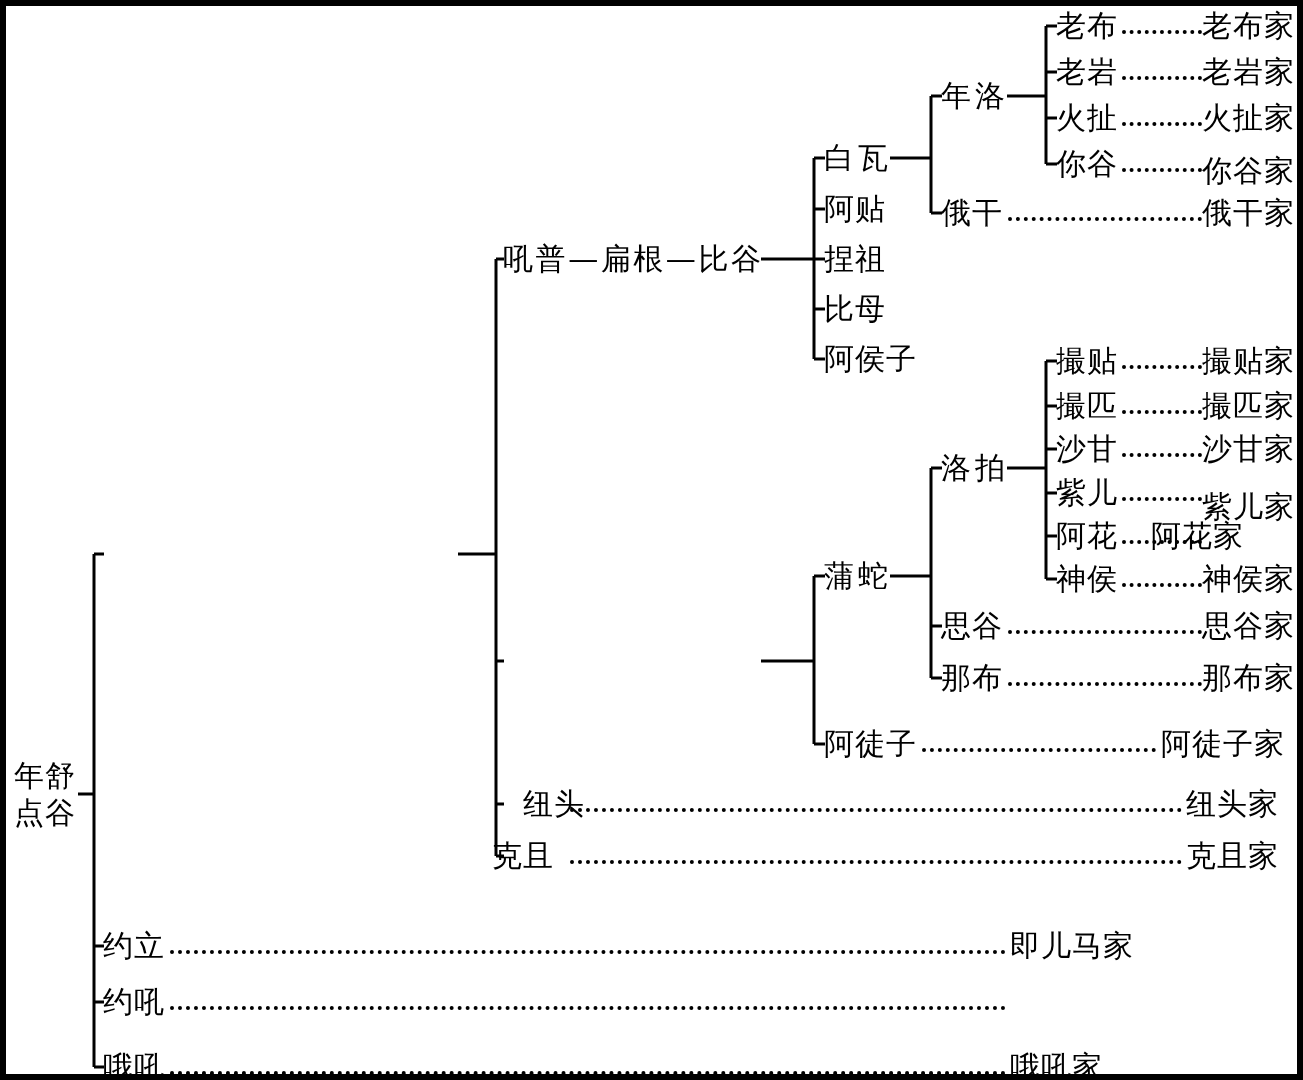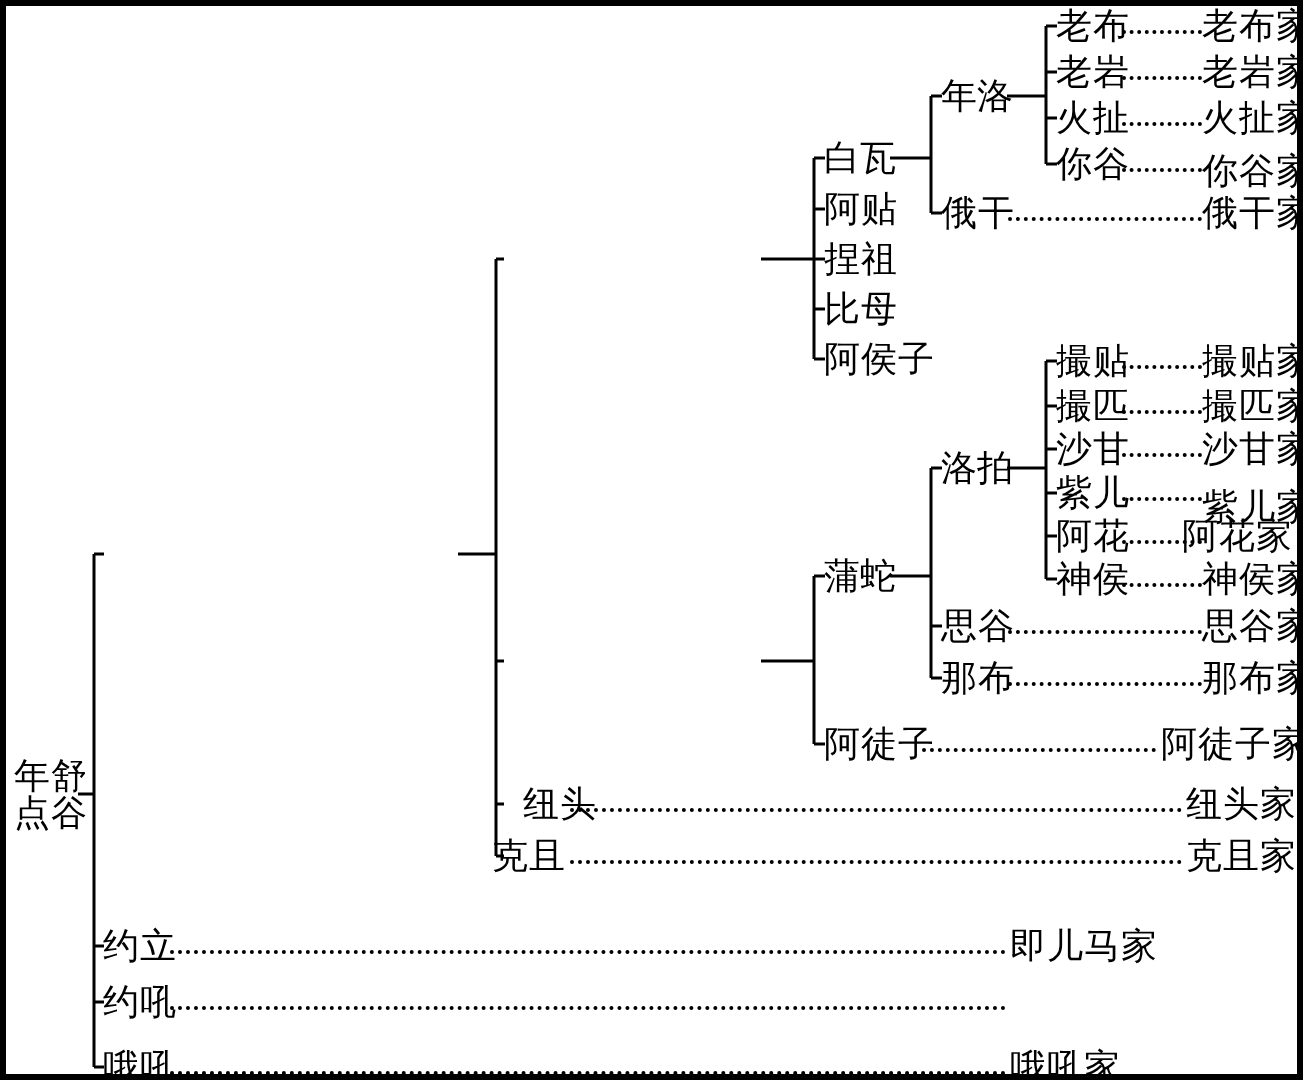--- a/index.html
+++ b/index.html
@@ -18,21 +18,21 @@
     font-family: "DejaVu Serif", "Liberation Serif", serif;
     color: #000;
   }
   .lines {
     position: absolute;
     left: 0;
     top: 0;
   }
   .label {
     position: absolute;
-    font-size: 36px;
+    font-size: 30px;
     line-height: 32px;
     white-space: nowrap;
     letter-spacing: 1px;
   }
   .fit {
     text-align: justify;
     text-align-last: justify;
     letter-spacing: 0;
   }
   .leader {
@@ -59,20 +59,21 @@
   <div class="leader" style="left:164px;top:944px;width:836px"></div>
   <span class="label" style="left:1004px;top:924px">即儿马家</span>
 
   <span class="label" style="left:97px;top:980px">约吼</span>
   <div class="leader" style="left:164px;top:1000px;width:836px"></div>
 
   <span class="label" style="left:97px;top:1045px">哦吼</span>
   <div class="leader" style="left:164px;top:1065px;width:836px"></div>
   <span class="label" style="left:1004px;top:1045px">哦吼家</span>
 
+  <span class="label fit" style="left:497px;top:237px;width:258px">吼普—扁根—比谷</span>
 
   <span class="label" style="left:517px;top:782px">纽头</span>
   <div class="leader" style="left:564px;top:802px;width:612px"></div>
   <span class="label" style="left:1180px;top:782px">纽头家</span>
 
   <span class="label" style="left:486px;top:834px">克且</span>
   <div class="leader" style="left:564px;top:854px;width:612px"></div>
   <span class="label" style="left:1180px;top:834px">克且家</span>
 
   <span class="label fit" style="left:818px;top:136px;width:64px">白瓦</span>
@@ -128,19 +129,19 @@
   <span class="label" style="left:1050px;top:427px">沙甘</span>
   <div class="leader" style="left:1116px;top:447px;width:80px"></div>
   <span class="label" style="left:1196px;top:427px">沙甘家</span>
 
   <span class="label" style="left:1050px;top:471px">紫儿</span>
   <div class="leader" style="left:1116px;top:491px;width:80px"></div>
   <span class="label" style="left:1196px;top:485px">紫儿家</span>
 
   <span class="label" style="left:1050px;top:514px">阿花</span>
   <div class="leader" style="left:1116px;top:534px;width:80px"></div>
-  <span class="label" style="left:1176px;top:514px">阿花家</span>
+  <span class="label" style="left:1145px;top:514px">阿花家</span>
 
   <span class="label" style="left:1050px;top:557px">神侯</span>
   <div class="leader" style="left:1116px;top:577px;width:80px"></div>
   <span class="label" style="left:1196px;top:557px">神侯家</span>
 
 </div>
 
 </body></html>

